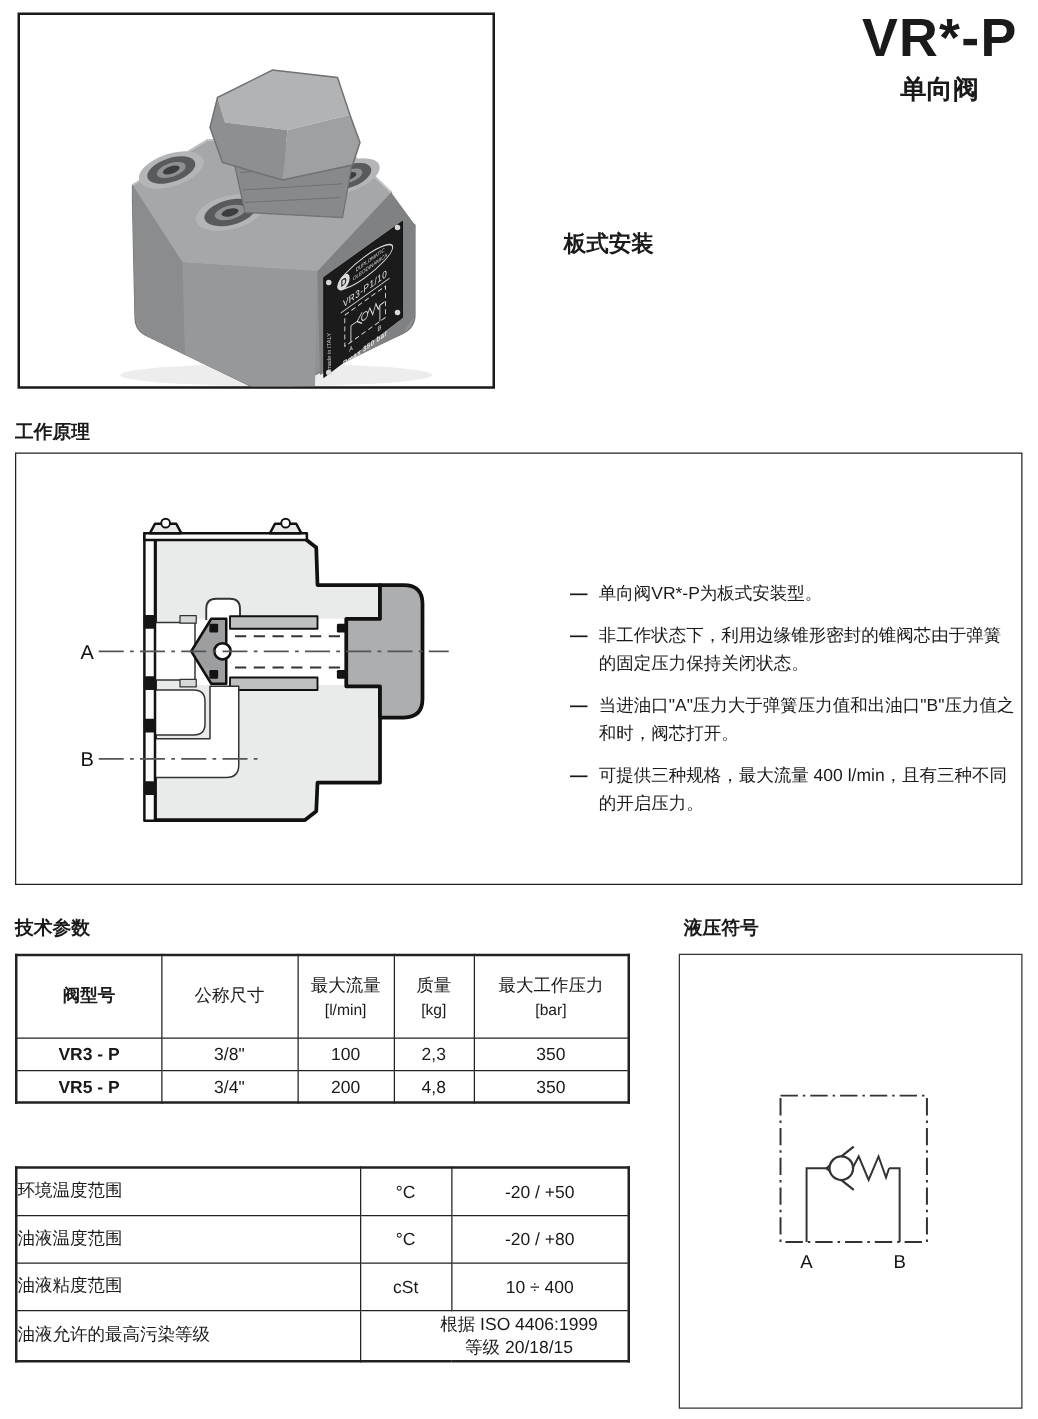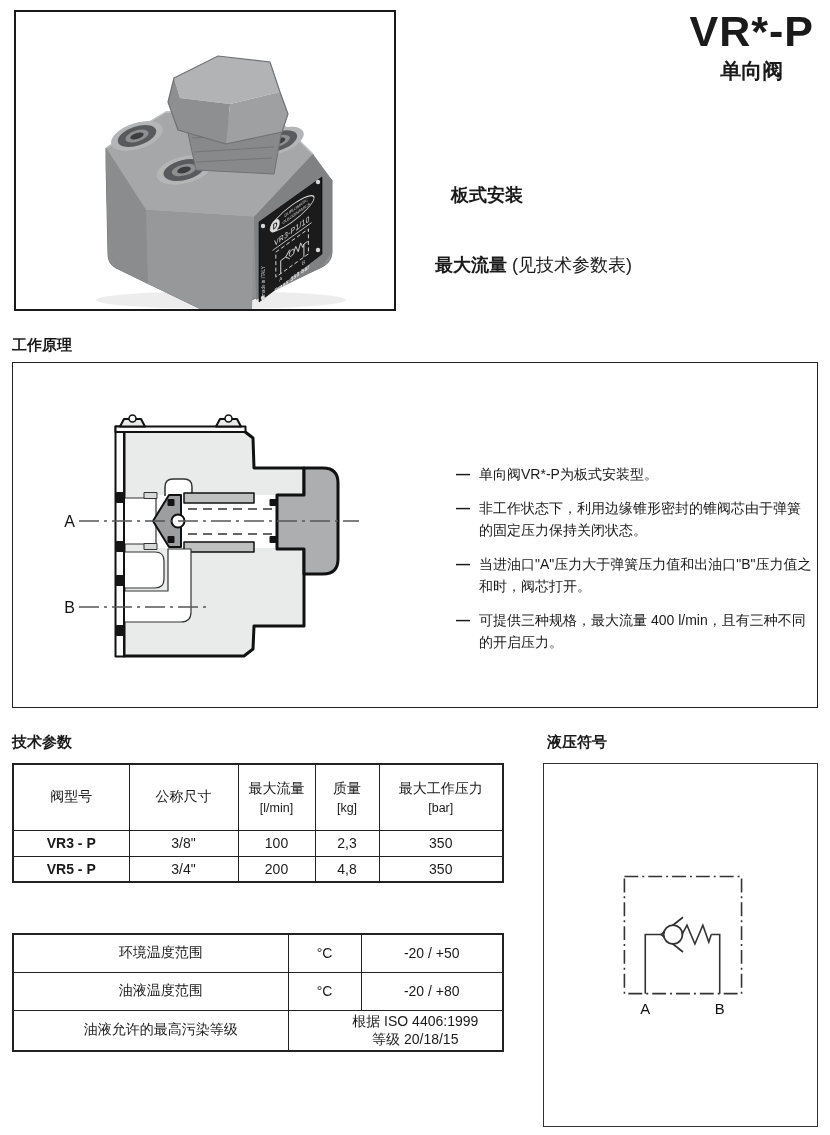--- a/index.html
+++ b/index.html
@@ -34,32 +34,32 @@
   .bullets { position:absolute; left:443px; top:100px; width:356px; list-style:none; }
   .bullets li { display:flex; gap:9px; font-size:14px; line-height:22px; margin-bottom:12px; }
   .bullets .dash { flex:0 0 auto; font-weight:bold; }
 
   
   table { border-collapse:collapse; table-layout:fixed; background:#fff; }
   .tech-heading { left:12px; top:733px; }
   .tech-table { left:12px; top:763px; width:490px; border:2px solid #222; }
   .tech-table th, .tech-table td { border:1px solid #222; text-align:center; vertical-align:middle; font-size:14px; }
   .tech-table th { height:66px; font-weight:normal; }
-  .tech-table th.model-h { font-weight:normal;margin-top:19px; }
+  .tech-table th.model-h { font-weight:bold;margin-top:19px; }
   .tech-table td { height:26px; }
   .tech-table td.model { font-weight:bold; }
   .tech-table .unit { font-size:12.5px; margin-top:3px; }
 
   .sym-heading { left:547px; top:733px; }
   .symbol-box { left:543px; top:763px; width:275px; height:364px; border:1.5px solid #333; background:#fff; }
   .symbol-box svg { width:100%; height:100%; display:block; }
 
   .props-table { left:12px; top:933px; width:490px; border:2px solid #222; }
   .props-table td { border:1px solid #222; font-size:14px; vertical-align:middle; text-align:center; }
-  .props-table td.lbl { text-align:center; padding-left:20px; }
+  .props-table td.lbl { text-align:left; }
   .props-table tr td { height:38px; }
   .props-table tr.tall td { height:41px; }
   .props-table .merged div { line-height:18px;margin-left:40px; }
 </style>
 </head>
 <body>
 
 <div class="abs photo-box">
   <svg viewBox="0 0 378 297">
 
@@ -129,24 +129,20 @@
   </svg>
 </div>
 
 <div class="abs title-block">
   <div class="title">VR*-P</div>
   <div class="subtitle">单向阀</div>
 </div>
 
 <div class="abs mounting">板式安装</div>
 <div class="abs spec-lines">
-  <div>
-    <span class="b">最大流量</span>
-    <span>(见技术参数表)</span>
-  </div>
 </div>
 
 <div class="abs sec-heading wp-heading">工作原理</div>
 <div class="abs wp-box">
   <svg class="diagram" viewBox="55 412 330 292">
     <g stroke-linejoin="round" stroke-linecap="butt">
 
       <path d="M123,430 L243,430 L252,437 L253,467 L303,467 L303,625 L253,625 L252,648 L243,655 L123,655 Z" fill="#e9eaea" stroke="#111" stroke-width="3"></path>
 
       <rect x="152" y="494" width="126" height="53" fill="#fff"></rect>
@@ -289,20 +285,25 @@
       <tr>
     <td class="lbl">环境温度范围</td>
     <td>°C</td>
     <td>-20 / +50</td>
   </tr>
   <tr>
     <td class="lbl">油液温度范围</td>
     <td>°C</td>
     <td>-20 / +80</td>
   </tr>
+  <tr>
+    <td class="lbl">油液粘度范围</td>
+    <td>cSt</td>
+    <td>10 ÷ 400</td>
+  </tr>
   <tr class="tall">
     <td class="lbl">油液允许的最高污染等级</td>
     <td colspan="2" class="merged">
       <div>根据 ISO 4406:1999</div>
       <div>等级 20/18/15</div>
     </td>
   </tr>
 </tbody>
   </table>
 

